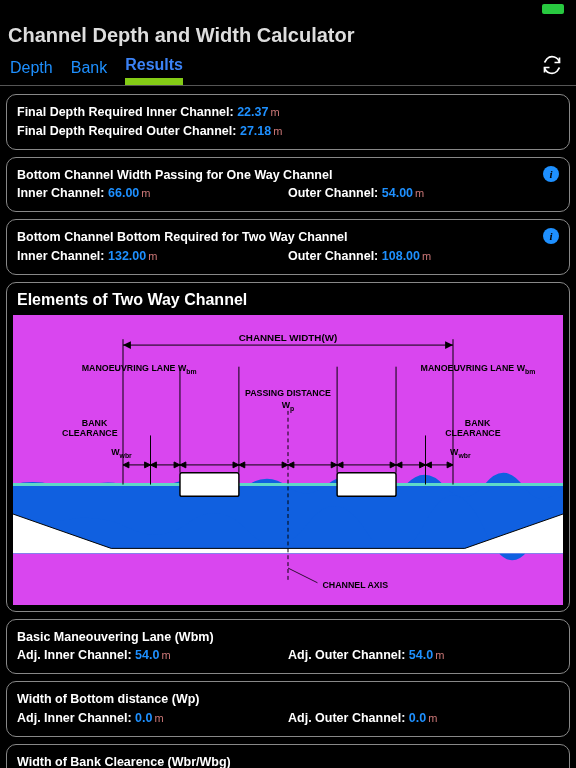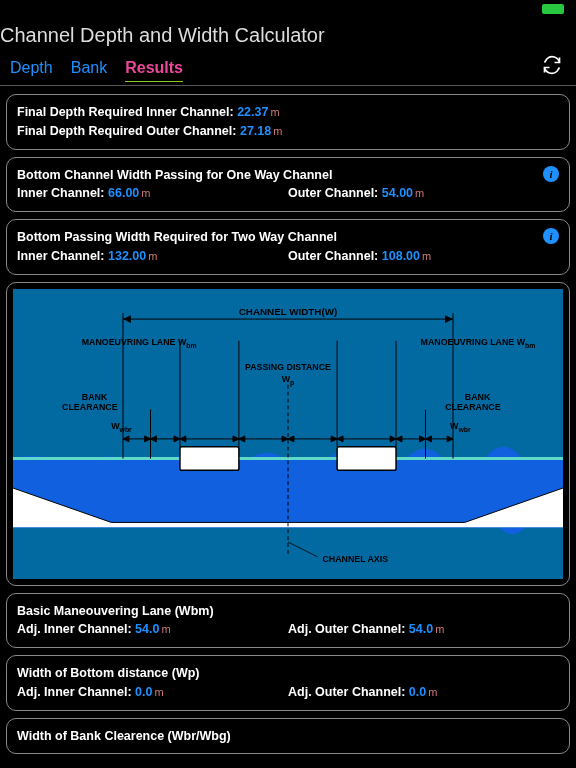--- a/index.html
+++ b/index.html
@@ -20,42 +20,42 @@
     padding-right: 12px;
   }
   .battery {
     width: 22px;
     height: 10px;
     background: #28c940;
     border-radius: 2px;
   }
   .app-title {
     font-size: 20px;
-    font-weight: 400;
-    padding: 6px 10px 10px 0;
+    font-weight: 700;
+    padding: 6px 10px 10px 8px;
     color: #ddd;
   }
   .tab-row {
     display: flex;
     align-items: center;
     padding: 0 10px;
     position: relative;
     height: 26px;
   }
   .tab {
     font-size: 16px;
     margin-right: 18px;
     color: #1e90ff;
     cursor: pointer;
     padding-bottom: 4px;
   }
   .tab.active {
-    color: #ec4899;
+    color: #3b82f6;
     font-weight: 600;
-    border-bottom: 1px solid #84cc16;
+    border-bottom: 7px solid #84cc16;
   }
   .refresh-icon {
     position: absolute;
     right: 14px;
     top: -2px;
     width: 20px;
     height: 20px;
     cursor: pointer;
   }
   .refresh-icon svg { stroke: #fff; }
@@ -108,21 +108,21 @@
     border-radius: 10px;
     padding: 6px 6px 6px 6px;
     margin-bottom: 7px;
   }
   .diagram-title {
     font-size: 16px;
     font-weight: 600;
     padding: 2px 4px 6px 4px;
   }
   .diagram {
-    background: #0369a1;
+    background: #d946ef;
     width: 100%;
     height: 290px;
     position: relative;
     overflow: hidden;
   }
   .diagram svg { width: 100%; height: 100%; }
 </style>
 </head>
 <body>
 
@@ -170,34 +170,35 @@
       </div>
       <div class="half">
         <span>Outer Channel:</span>
         <span class="val-blue"> <span>54.00</span></span><span class="val-unit">m</span>
       </div>
     </div>
   </div>
 
   <div class="panel">
     <div class="info-icon">i</div>
-    <div class="panel-row single">Bottom Passing Width Required for Two Way Channel</div>
+    <div class="panel-row single">Bottom Channel Bottom Required for Two Way Channel</div>
     <div class="panel-row">
       <div class="half">
         <span>Inner Channel:</span>
         <span class="val-blue"> <span>132.00</span></span><span class="val-unit">m</span>
       </div>
       <div class="half">
         <span>Outer Channel:</span>
         <span class="val-blue"> <span>108.00</span></span><span class="val-unit">m</span>
       </div>
     </div>
   </div>
 
   <div class="diagram-panel">
+    <div class="diagram-title">Elements of Two Way Channel</div>
     <div class="diagram">
       <svg viewBox="0 0 560 290">
 
         <rect x="0" y="170" width="560" height="70" fill="#1060e0"></rect>
         <path d="M0,170 Q20,165 40,170 T80,170 T120,172 T160,170 T200,172 T240,170 T280,172 T320,170 T360,172 T400,170 T440,172 T480,170 T520,172 T560,170 L560,240 L0,240 Z" fill="#1060e0"></path>
 
         <path d="M0,200 Q30,210 60,205 T120,215 T180,208 T240,218 T300,210 T360,218 T420,208 T480,216 T540,208 L560,210 L560,240 L0,240 Z" fill="#1060e0"></path>
 
         <line x1="0" y1="170" x2="560" y2="170" stroke="#5fd9c8" stroke-width="3"></line>
 

